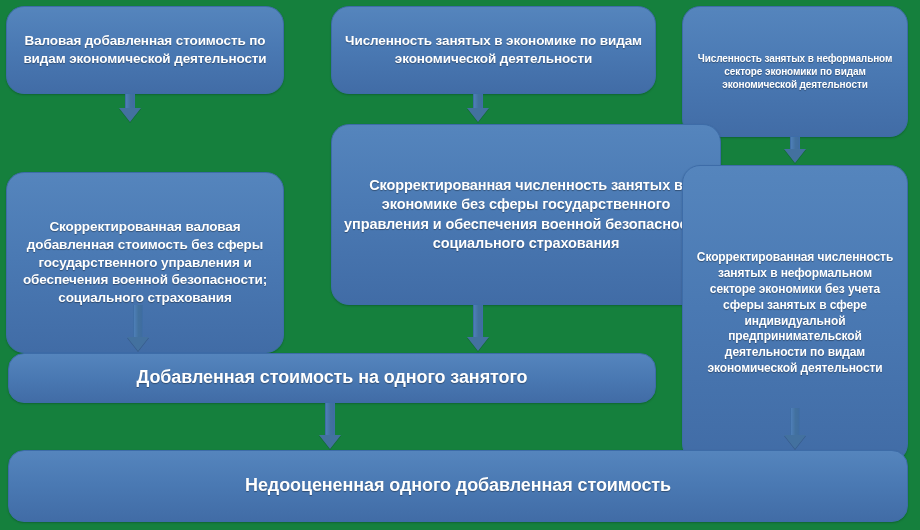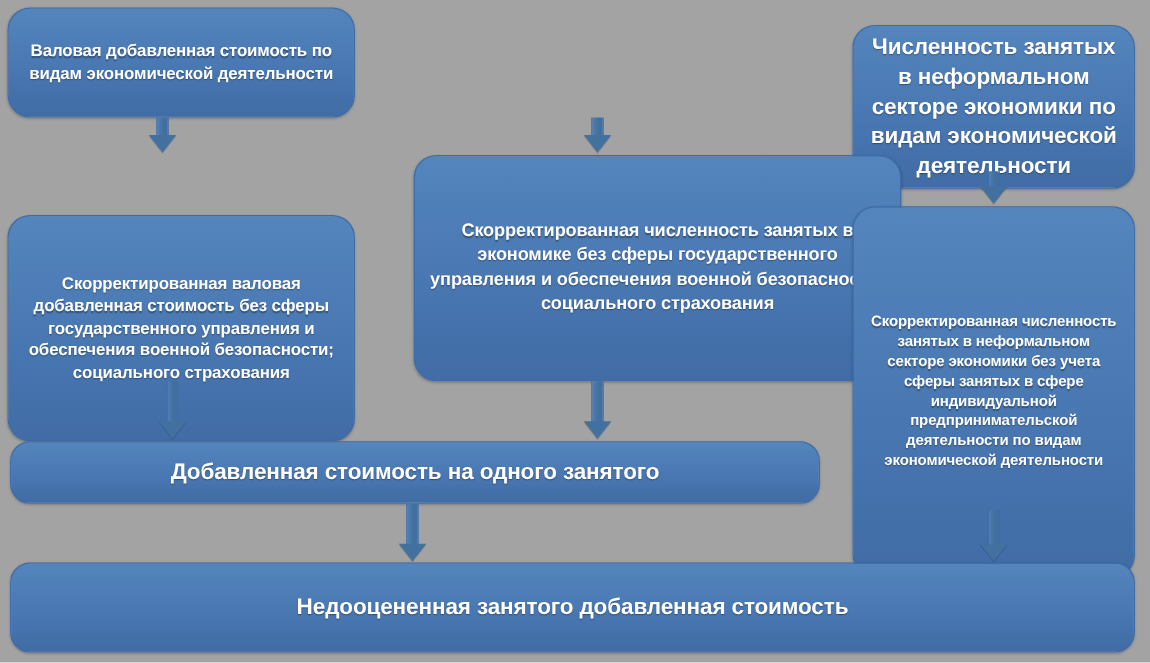--- a/index.html
+++ b/index.html
@@ -4,21 +4,21 @@
 <style>
   html, body {
     margin: 0;
     padding: 0;
     background: #ffffff;
   }
   #canvas {
     position: relative;
     width: 920px;
     height: 530px;
-    background: #a3a3a3;
+    background: #15803d;
     font-family: "Liberation Sans", sans-serif;
     overflow: hidden;
   }
   .node {
     position: absolute;
     box-sizing: border-box;
     border-radius: 14px;
     background: linear-gradient(180deg, #5585bd 0%, #4a79b3 48%, #416ca6 100%);
     border: 1px solid #3d6ca8;
     box-shadow: 0 1px 2px rgba(0,0,0,0.22);
@@ -69,22 +69,25 @@
 </style>
 </head>
 <body>
 
 <div id="canvas">
 
   <div class="node big-radius" style="left:6px; top:6px; width:278px; height:88px; font-size:13.5px;">
     <span class="txt">Валовая добавленная стоимость по видам экономической деятельности</span>
   </div>
 
+  <div class="node big-radius" style="left:331px; top:6px; width:325px; height:88px; font-size:13.5px;">
+    <span class="txt">Численность занятых в экономике по видам экономической деятельности</span>
+  </div>
 
-  <div class="node big-radius" style="left:682px; top:20px; width:226px; height:131px; font-size:18px;justify-content:center;">
+  <div class="node big-radius" style="left:682px; top:6px; width:226px; height:131px; font-size:10px;justify-content:center;">
     <span class="txt">Численность занятых в неформальном секторе экономики по видам экономической деятельности</span>
   </div>
 
   <div class="arrow" style="left:130px; top:94px;">
     <div class="shaft" style="height:16px;"></div>
     <div class="head" style="top:14px;"></div>
   </div>
 
   <div class="arrow" style="left:478px; top:94px;">
     <div class="shaft" style="height:16px;"></div>
@@ -126,16 +129,16 @@
     <div class="shaft" style="height:34px;"></div>
     <div class="head" style="top:32px;"></div>
   </div>
 
   <div class="arrow" style="left:795px; top:408px;">
     <div class="shaft" style="height:29px;"></div>
     <div class="head" style="top:27px;"></div>
   </div>
 
   <div class="node wide" style="left:8px; top:450px; width:900px; height:72px; font-size:18px;">
-    <span class="txt">Недооцененная занятого добавленная стоимость</span>
+    <span class="txt">Недооцененная одного добавленная стоимость</span>
   </div>
 
 </div>
 
 </body></html>

